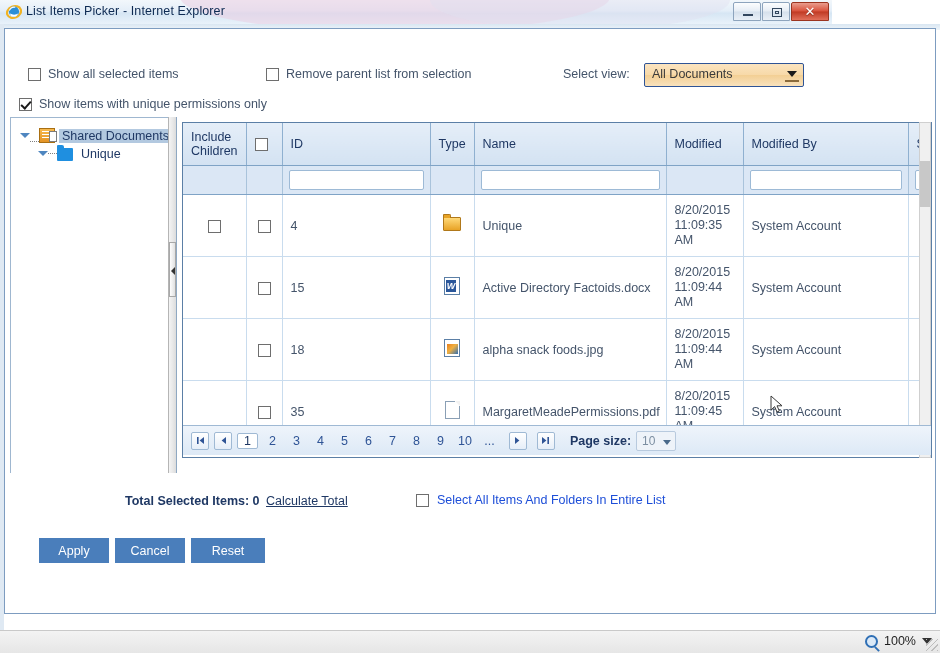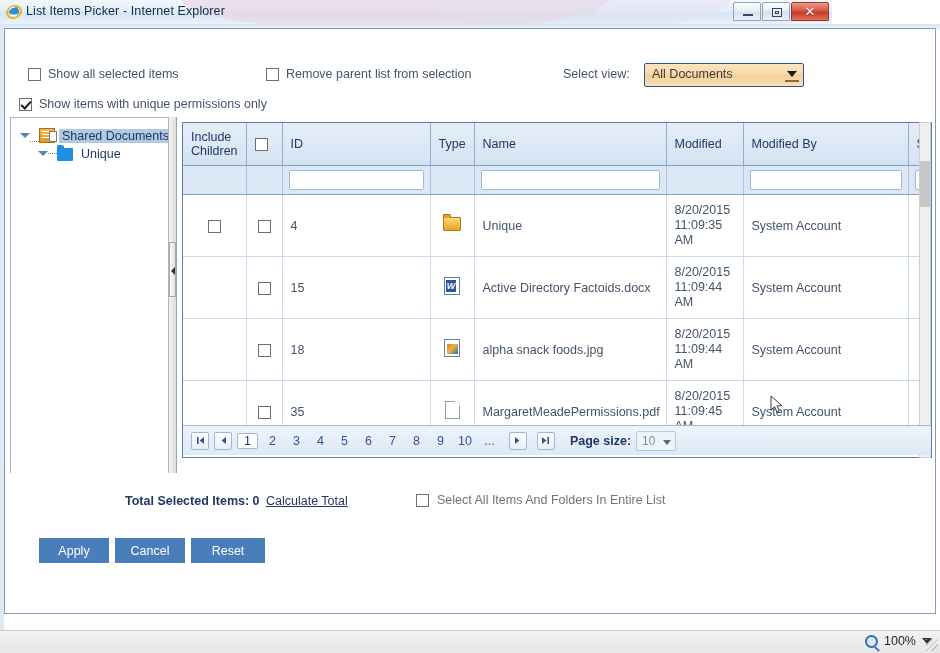--- a/index.html
+++ b/index.html
@@ -195,21 +195,21 @@
   .hs-arrow{width:22px;height:20px;display:flex;align-items:center;justify-content:center;
     color:#555;font-size:14px;flex:0 0 22px;}
   .hs-track{position:relative;flex:1;height:20px;}
   .hs-thumb{position:absolute;left:0;top:1px;width:505px;height:17px;background:#cdcdcd;}
 
   
   .bottom{position:absolute;left:4px;top:473px;width:932px;height:141px;background:#ffffff;
     border:1px solid #7d9cc0;border-top:none;box-sizing:border-box;}
   .total{position:absolute;left:120px;top:21px;font-size:12.5px;font-weight:bold;color:#1f3864;}
   .calc-link{position:absolute;left:261px;top:21px;font-size:12.5px;color:#1f3864;text-decoration:underline;}
-  .selall{position:absolute;left:411px;top:20px;display:flex;align-items:center;gap:8px;font-size:12.5px;color:#737373;}
+  .selall{position:absolute;left:411px;top:20px;display:flex;align-items:center;gap:8px;font-size:12.5px;color:#1d4ed8;}
   .btnrow{position:absolute;left:34px;top:65px;display:flex;}
   .btn{
     width:70px;height:25px;background:#4a7ebb;color:#ffffff;font-size:12.5px;
     display:flex;align-items:center;justify-content:center;border:none;box-sizing:border-box;
     font-family:"Liberation Sans","DejaVu Sans",sans-serif;
   }
   .btn + .btn{margin-left:6px;}
   .btn.wide{width:74px;}
 
   

